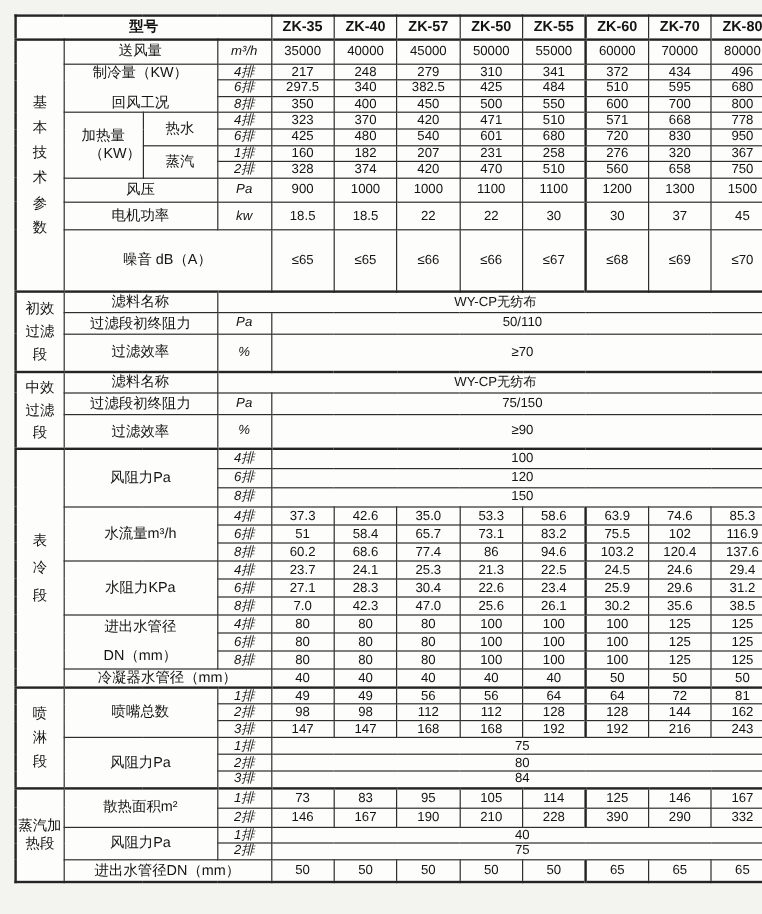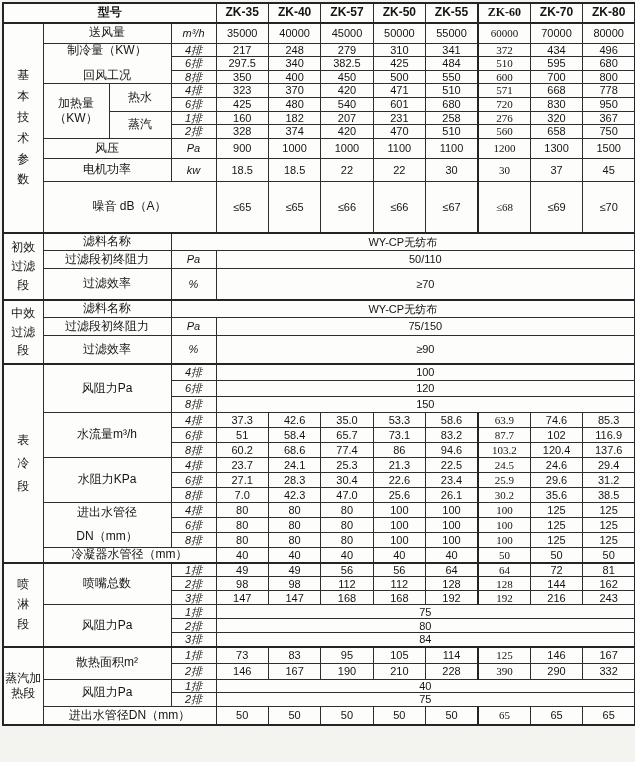--- a/index.html
+++ b/index.html
@@ -1,36 +1,36 @@
 <!DOCTYPE html>
 <html><head>
 <meta charset="utf-8">
 <style>
   html,body{margin:0;padding:0;background:#f3f3f0;}
-  .page{width:635px;height:762px;box-sizing:border-box;padding:2px;background:#f3f3f0;
+  .page{width:635px;height:762px;box-sizing:border-box;padding:12px;background:#f3f3f0;
         font-family:"Liberation Sans","DejaVu Sans",sans-serif;color:#141414;}
   table.spec{border-collapse:collapse;table-layout:fixed;width:631px;background:#fdfdfb;
              border:2px solid #242424;}
   col.c-sec{width:40px}col.c-la{width:66px}col.c-lb{width:62px}col.c-unit{width:45px}col.c-v{width:52.4px}
   td{border:1px solid #2e2e2e;text-align:center;vertical-align:middle;padding:0 1px;
      font-size:12px;line-height:1.15;overflow:hidden;white-space:nowrap;}
   td.v{font-size:11px;}
   td.tier,td.unit{font-size:11px;font-style:italic;}
   td.sec{font-size:12px;}
   tr.model td{font-weight:bold;font-size:12px;border-bottom:2px solid #242424;}
   tr.secstart td{border-top:2px solid #242424;margin-top:30px;}
-  td.b6{border-left:2px solid #242424;font-family:Liberation Serif, serif;}
+  td.b6{border-left:2px solid #242424;}
   .sline{display:block;}
   td.basic .sline{margin:7px 0;}
   td.pre .sline,td.mid .sline{margin:5px 0;}
   td.cool .sline{margin:9px 0;}
   td.spray .sline{margin:6px 0;}
   td.steam .sline{margin:1px 0;}
   .l2gap{margin-top:11px;}
-  .l2tight{margin-top:1px;}
+  .l2tight{margin-top:1px;text-align:right;}
   
   tr.rh20{height:20px}tr.rh13{height:13px}tr.rh21{height:23px}tr.rh52{height:52px}
   tr.rh17{height:17px}tr.rh18{height:18px}tr.rh32{height:32px}tr.rh29{height:29px}
   tr.rh16{height:16px}tr.rh15{height:15px}tr.rh14{height:14px}tr.rh19{height:19px}
 </style>
 </head>
 <body>
 
 <div class="page">
 <table class="spec">
@@ -275,21 +275,21 @@
           <td class="v">74.6</td>
           <td class="v">85.3</td>
         </tr>
 <tr class="rh15">
   <td class="tier">6排</td>
 <td class="v">51</td>
           <td class="v">58.4</td>
           <td class="v">65.7</td>
           <td class="v">73.1</td>
           <td class="v">83.2</td>
-          <td class="v b6">87.7</td>
+          <td class="v b6">75.5</td>
           <td class="v">102</td>
           <td class="v">116.9</td>
         </tr>
 <tr class="rh15">
   <td class="tier">8排</td>
 <td class="v">60.2</td>
           <td class="v">68.6</td>
           <td class="v">77.4</td>
           <td class="v">86</td>
           <td class="v">94.6</td>

